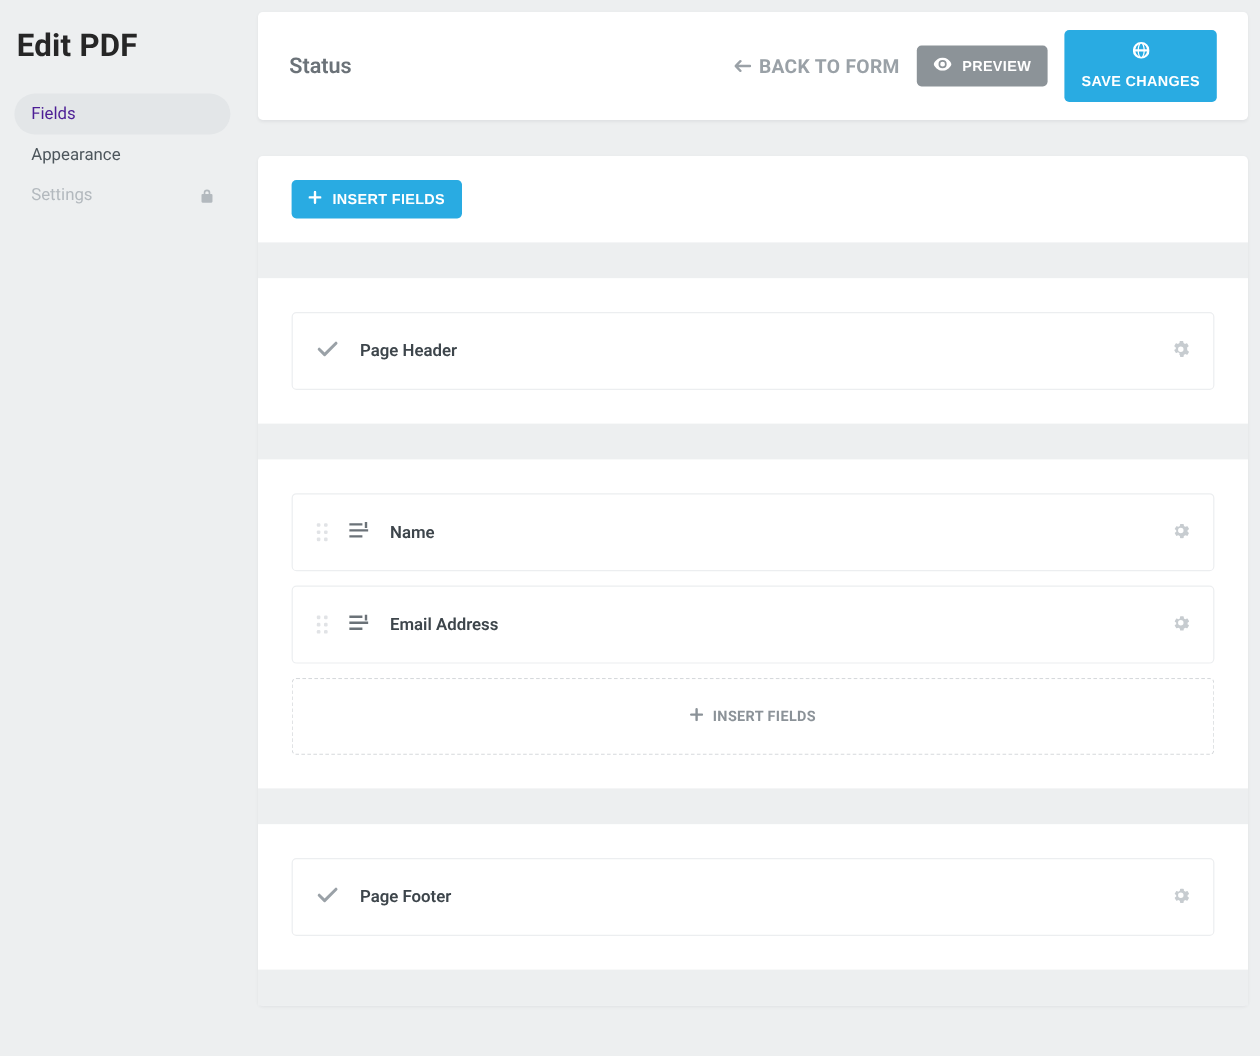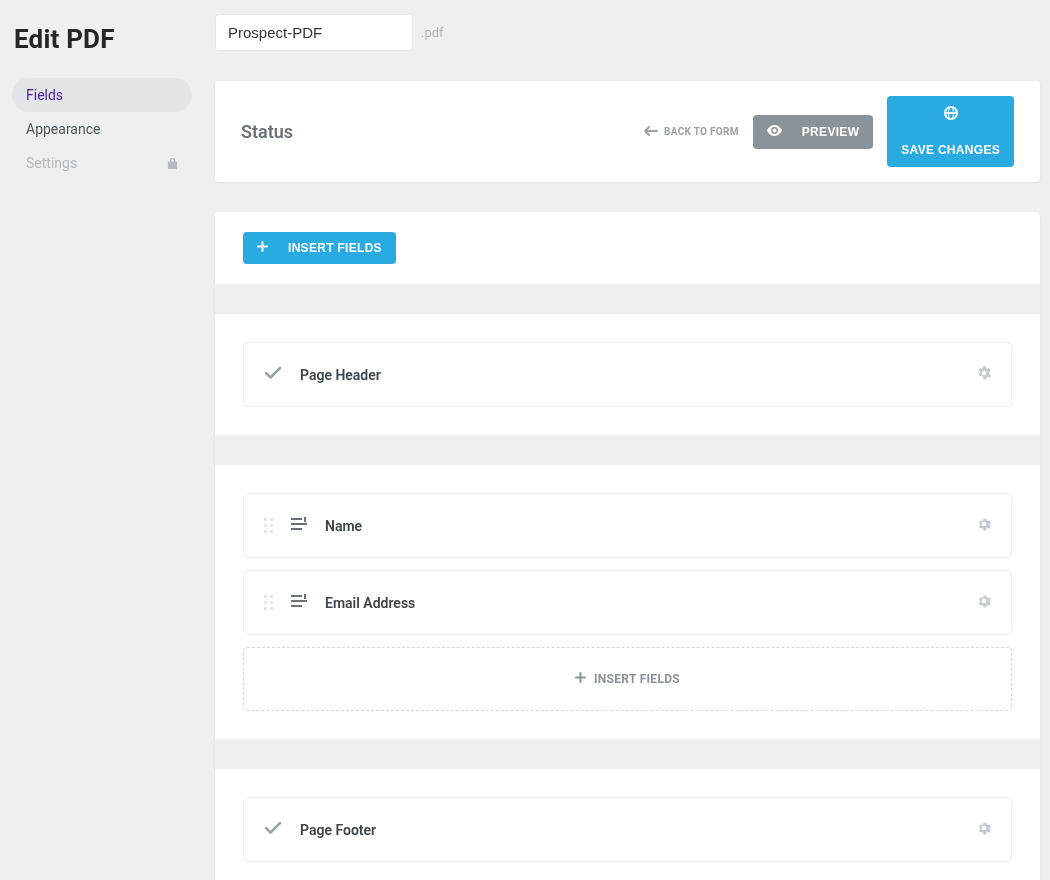--- a/index.html
+++ b/index.html
@@ -35,22 +35,22 @@
       border: 1px solid #e7e9eb; background:#fff; border-radius: 4px; font-size: 15px;
       padding: 9px 12px; width: 198px; color:#333;
     }
     .ext-label { font-size: 13px; color: #b1b7bc; }
 
     
     .card { background: #fff; border-radius: 4px; box-shadow: 0 1px 3px rgba(20,25,30,.06); }
     .status-card { display:flex; align-items:center; justify-content:space-between; padding: 15px 26px; margin-left:17px; }
     .status-label { font-size: 18px; font-weight: 600; color: #6b7278; }
     .actions { display:flex; align-items:center; gap:14px; }
-    .link-back { display:flex; align-items:center; gap:6px; font-size: 10px; font-weight:700; color:#9aa1a7; cursor:pointer; letter-spacing:.3px;}
-    .btn { display:inline-flex; align-items:center; gap:20px; font-size:12px; font-weight:700; letter-spacing:.3px; border:none; border-radius:4px; padding:10px 14px; cursor:pointer; }
+    .link-back { display:flex; align-items:center; gap:6px; font-size: 16px; font-weight:700; color:#9aa1a7; cursor:pointer; letter-spacing:.3px;}
+    .btn { display:inline-flex; align-items:center; gap:9px; font-size:12px; font-weight:700; letter-spacing:.3px; border:none; border-radius:4px; padding:10px 14px; cursor:pointer; }
     .btn-dark { background:#8c9398; color:#fff; }
     .btn-blue { background:#29abe2; color:#fff;flex-direction:column; }
     .btn-blue-sm { background:#29abe2; color:#fff; padding:9px 14px;}
 
     
     .fields-area { background:#fff; border-radius:4px; margin-left:17px; box-shadow: 0 1px 3px rgba(20,25,30,.06); }
     .insert-top { padding: 20px 28px; }
     .section-sep { height:30px; background:#edeff0; }
     .section { padding: 28px; background:#fff; }
 
@@ -95,24 +95,20 @@
           <svg viewBox="0 0 12 14" fill="currentColor">
               <path d="M9 5V4a3 3 0 10-6 0v1H2a1 1 0 00-1 1v6a1 1 0 001 1h8a1 1 0 001-1V6a1 1 0 00-1-1H9zM4.5 4a1.5 1.5 0 013 0v1h-3V4z"></path>
             </svg>
         </span>
       </div>
     </nav>
   </aside>
 
   <main class="main">
 
-    <div class="title-row">
-      <input class="title-input" value="Prospect-PDF" style="">
-      <span class="ext-label">.pdf</span>
-    </div>
 
     <div class="card status-card">
       <span class="status-label">Status</span>
       <div class="actions">
         <span class="link-back">
           <span>
             <svg width="14" height="12" viewBox="0 0 14 12" fill="none" stroke="currentColor" stroke-width="2" stroke-linecap="round" stroke-linejoin="round">
                 <path d="M13 6H1M5 2L1 6l4 4"></path>
               </svg>
           </span>

